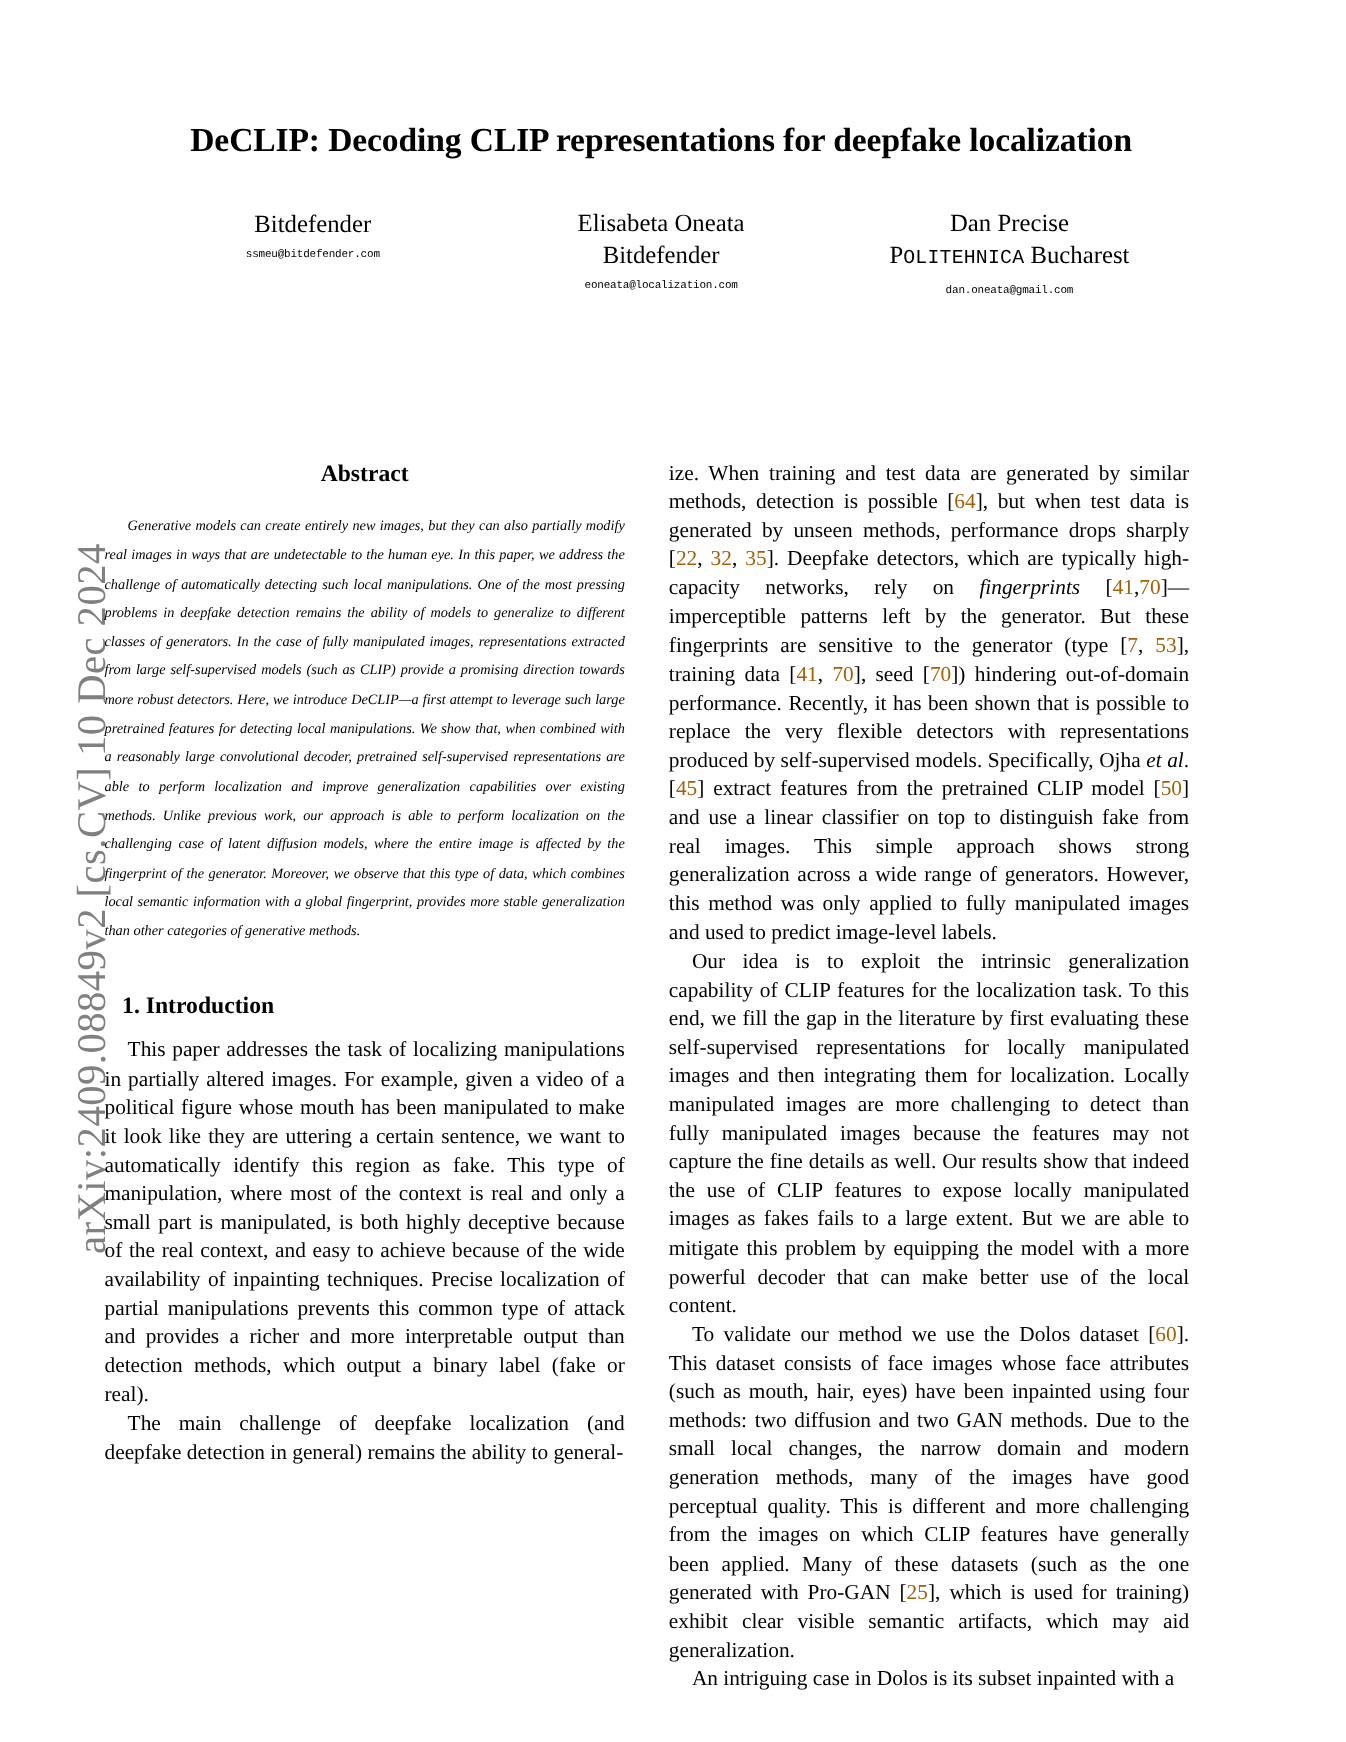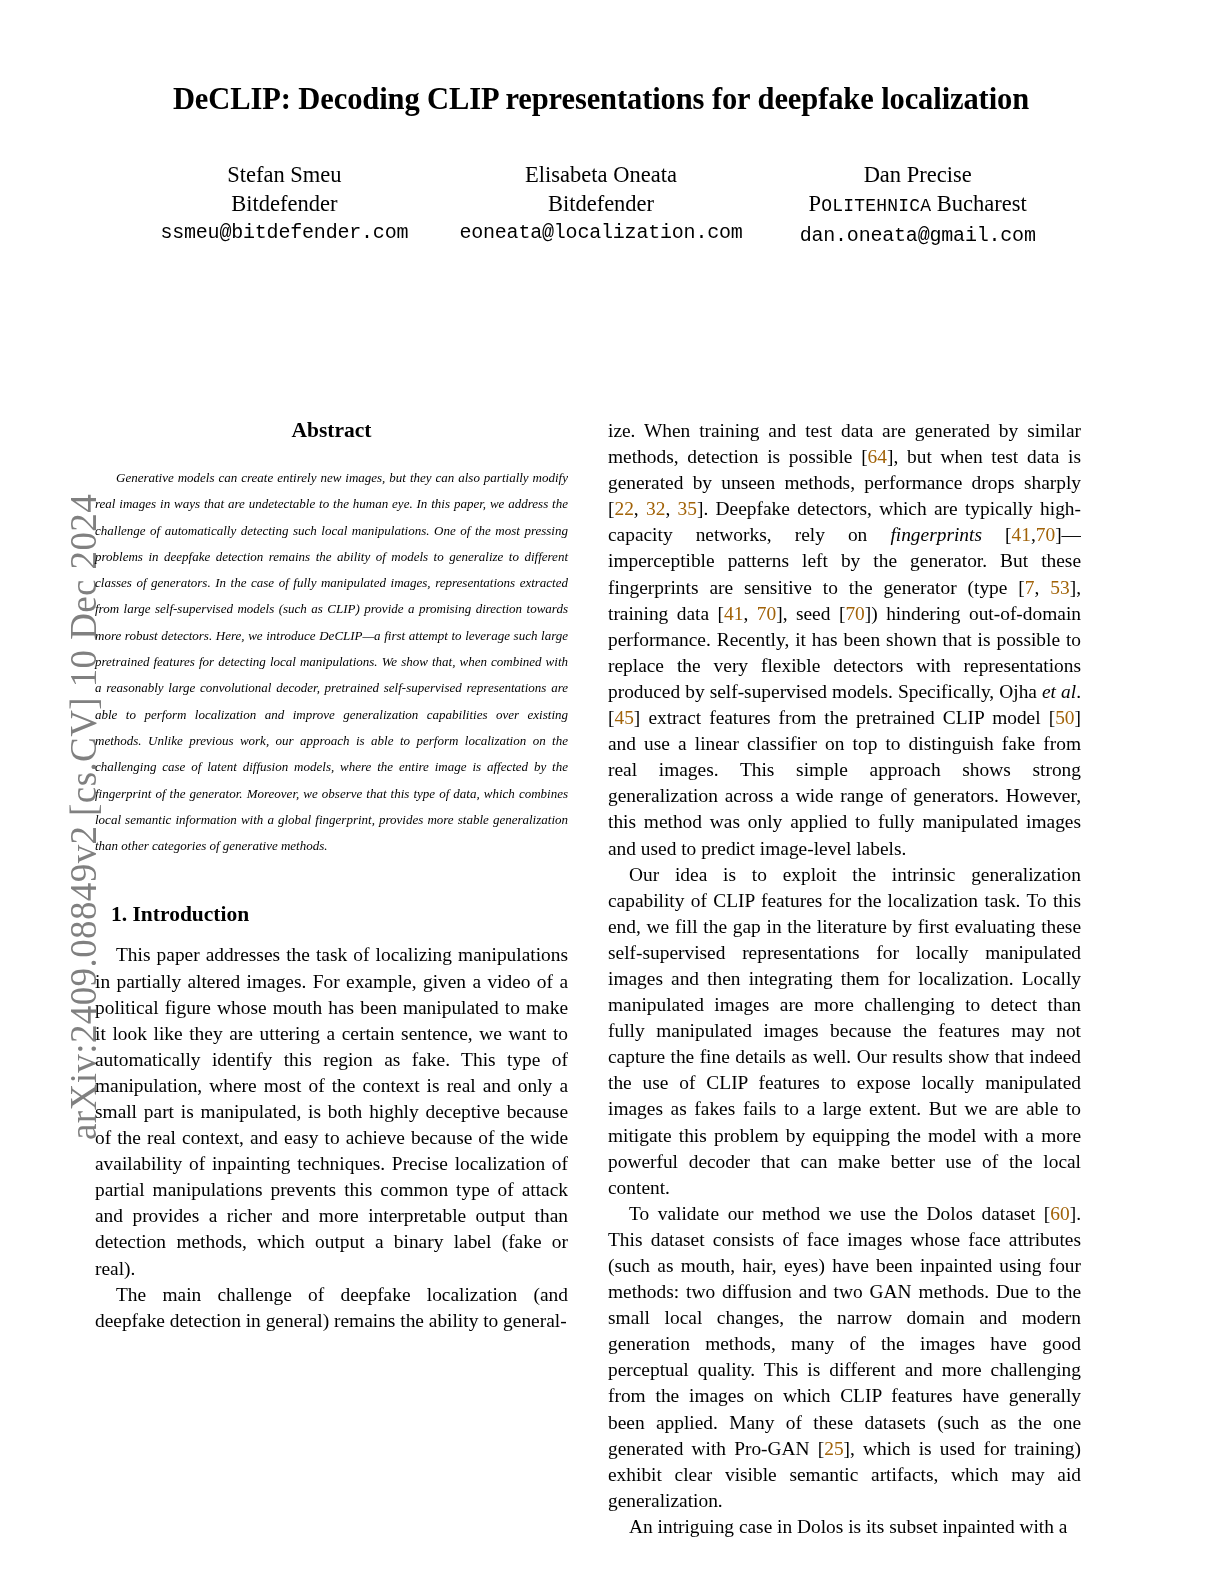--- a/index.html
+++ b/index.html
@@ -37,21 +37,21 @@
 
   
   #paper-head {
     position: absolute;
     left: 96px;
     top: 0;
     width: 1010px;
   }
   #paper-title {
     margin: 0;
-    padding-top: 82px;
+    padding-top: 110px;
     text-align: center;
     font-size: 30.5px;
     font-weight: bold;
     letter-spacing: -0.1px;
   }
   #author-block {
     display: flex;
     margin-top: 44px;
     padding: 0 30px;
   }
@@ -70,21 +70,21 @@
   .smallcaps-first {
     font-size: 22.5px;
   }
   .smallcaps-rest {
     font-size: 18px;
     letter-spacing: 0.2px;
     font-family: Liberation Mono, monospace;
   }
   .author-email {
     font-family: "Liberation Mono", "DejaVu Sans Mono", monospace;
-    font-size: 20px;
+    font-size: 10px;
     line-height: 30px;
     letter-spacing: -0.2px;
   }
 
   
   #body-columns {
     position: absolute;
     left: 95px;
     top: 418px;
     width: 1012px;
@@ -145,21 +145,20 @@
   <div class="stamp-text">arXiv:2409.08849v2  [cs.CV]  10 Dec 2024</div>
 </div>
 
 <div id="paper-head">
 
   <h1 id="paper-title">DeCLIP: Decoding CLIP representations for deepfake localization</h1>
 
   <div id="author-block">
 
     <div class="author-col">
-      <div class="author-name">Stefan Smeu</div>
       <div class="author-affil">Bitdefender</div>
       <div class="author-email">ssmeu@bitdefender.com</div>
     </div>
 
     <div class="author-col">
       <div class="author-name">Elisabeta Oneata</div>
       <div class="author-affil">Bitdefender</div>
       <div class="author-email">eoneata@localization.com</div>
     </div>
 

